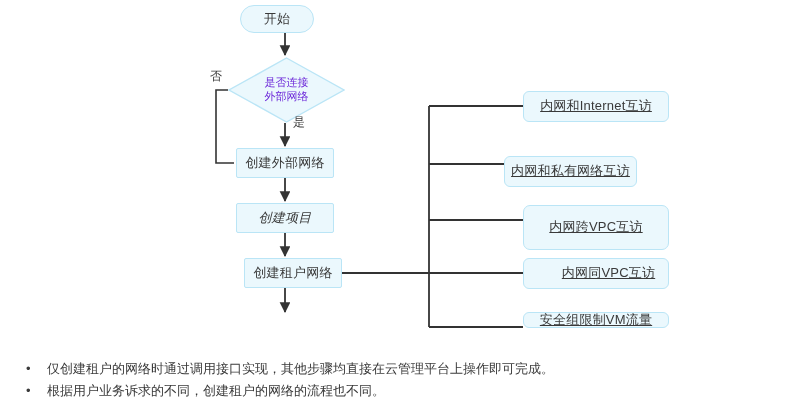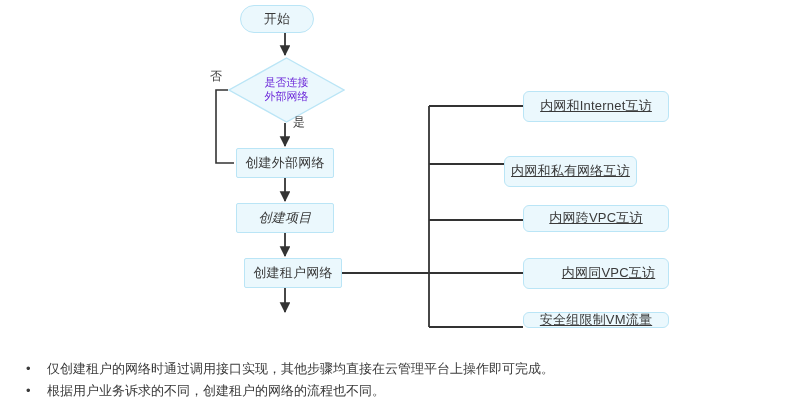--- a/index.html
+++ b/index.html
@@ -180,21 +180,21 @@
 
 
   <div class="node branch" style="left:523px; top:91px; width:146px; height:31px;">
     <span>内网和Internet互访</span>
   </div>
 
   <div class="node branch" style="left:504px; top:148px; width:133px; height:31px;margin-top:8px;">
     <span>内网和私有网络互访</span>
   </div>
 
-  <div class="node branch" style="left:523px; top:205px; width:146px; height:27px;">
+  <div class="node branch" style="left:523px; top:205px; width:146px; height:45px;border-radius:7px;">
     <span>内网跨VPC互访</span>
   </div>
 
   <div class="node branch" style="left:523px; top:258px; width:146px; height:31px;padding-left:25px;">
     <span>内网同VPC互访</span>
   </div>
 
   <div class="node branch" style="left:523px; top:312px; width:146px; height:16px;align-items:center;">
     <span>安全组限制VM流量</span>
   </div>

